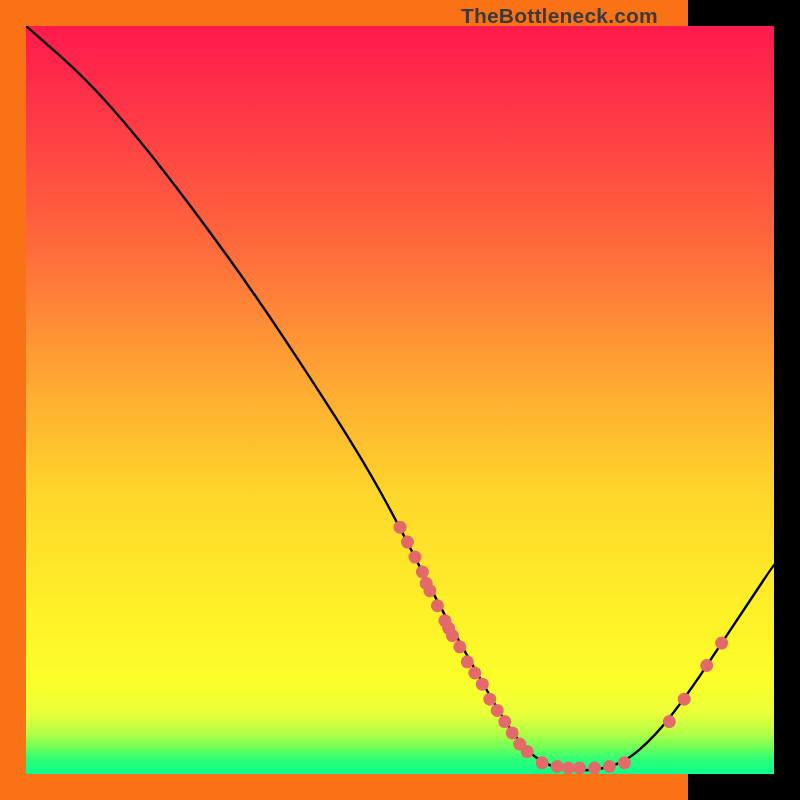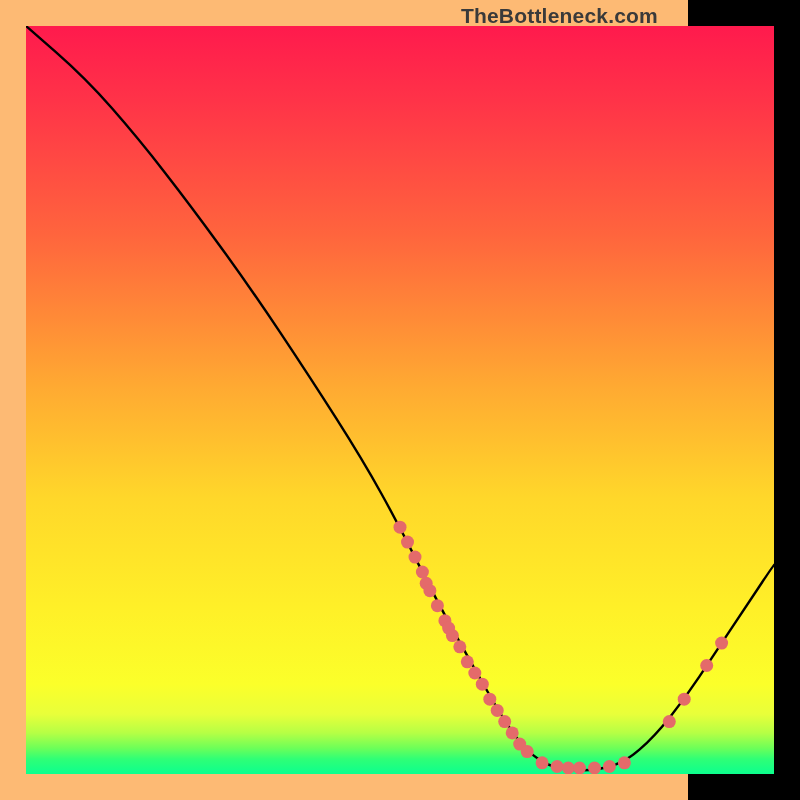--- a/index.html
+++ b/index.html
@@ -8,21 +8,21 @@
     width: 800px;
     height: 800px;
     background: #000;
     overflow: hidden;
     font-family: Arial, Helvetica, sans-serif;
   }
   .stage {
     position: relative;
     width: 688px;
     height: 800px;
-    background: #fdba74;
+    background: #f97316;
   }
   .plot-area {
     position: absolute;
     left: 26px;
     top: 26px;
     width: 748px;
     height: 748px;
     
     background: linear-gradient(
       to bottom,

